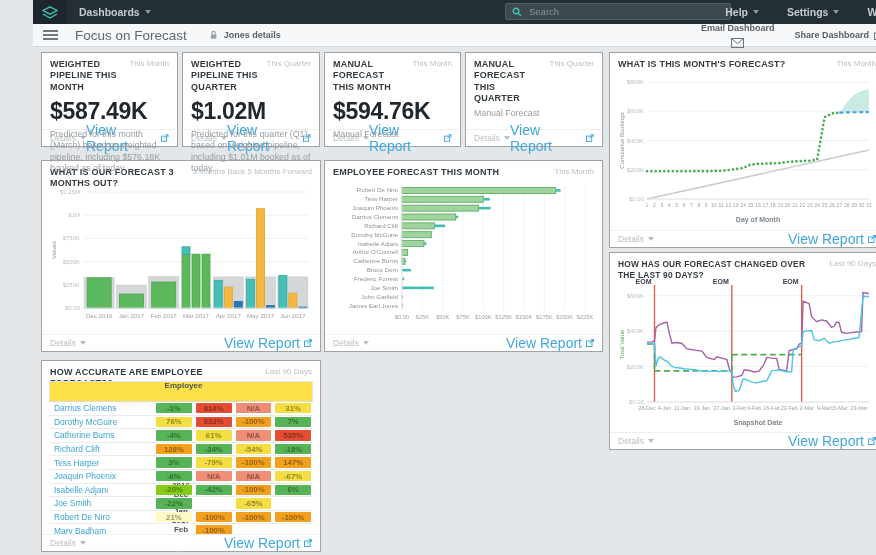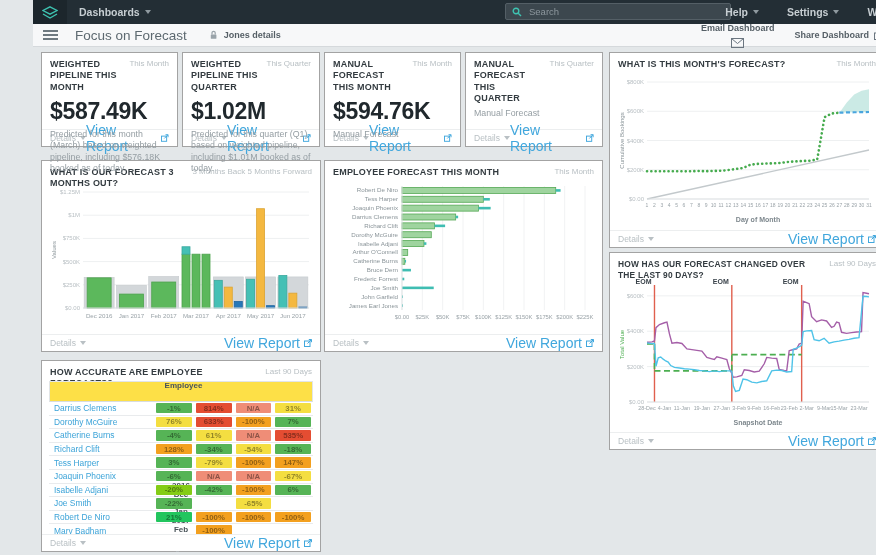--- a/index.html
+++ b/index.html
@@ -509,21 +509,21 @@
           </div>
           <div class="acc-row">
             <div class="acc-name">Joe Smith</div>
             <div class="acc-cell" style="background: rgb(86, 180, 86);">-22%</div>
             <div class="acc-cell" style="background: transparent;"></div>
             <div class="acc-cell" style="background: rgb(244, 222, 65);">-65%</div>
             <div class="acc-cell" style="background: transparent;"></div>
           </div>
           <div class="acc-row">
             <div class="acc-name">Robert De Niro</div>
-            <div class="acc-cell" style="background: #22c55e;">21%</div>
+            <div class="acc-cell" style="background: #fef9c3;">21%</div>
             <div class="acc-cell" style="background: rgb(243, 160, 31);">-100%</div>
             <div class="acc-cell" style="background: rgb(243, 160, 31);">-100%</div>
             <div class="acc-cell" style="background: rgb(243, 160, 31);">-100%</div>
           </div>
           <div class="acc-row">
             <div class="acc-name">Mary Badham</div>
             <div class="acc-cell" style="background: transparent;"></div>
             <div class="acc-cell" style="background: rgb(243, 160, 31);">-100%</div>
             <div class="acc-cell" style="background: transparent;"></div>
             <div class="acc-cell" style="background: transparent;"></div>

